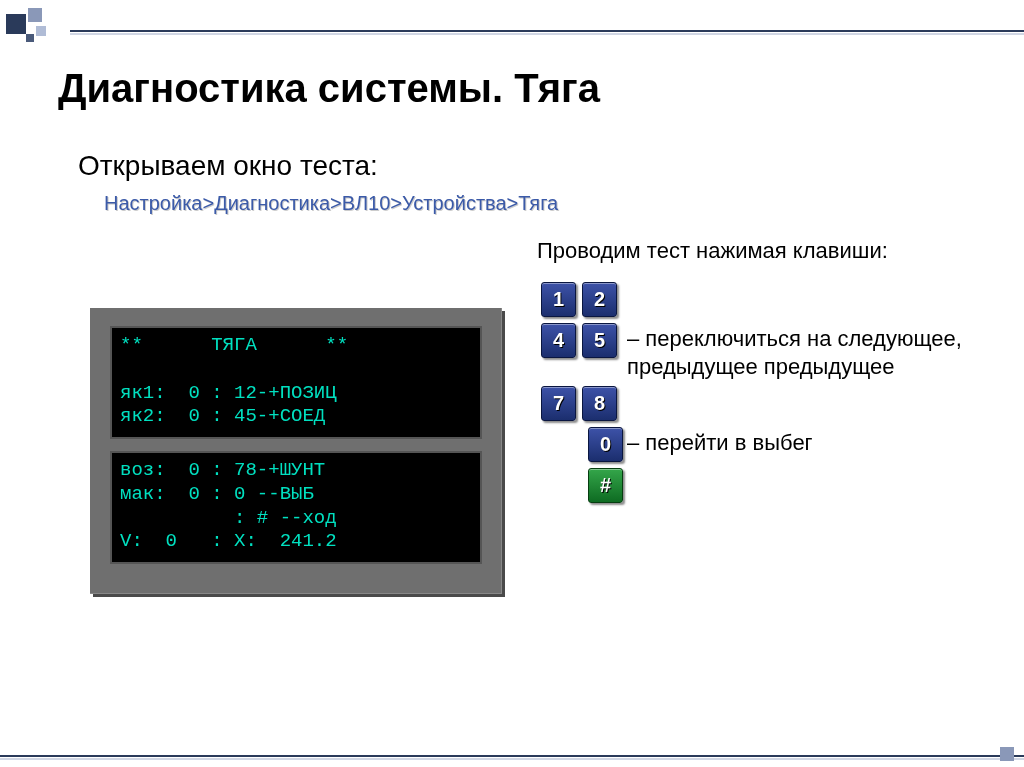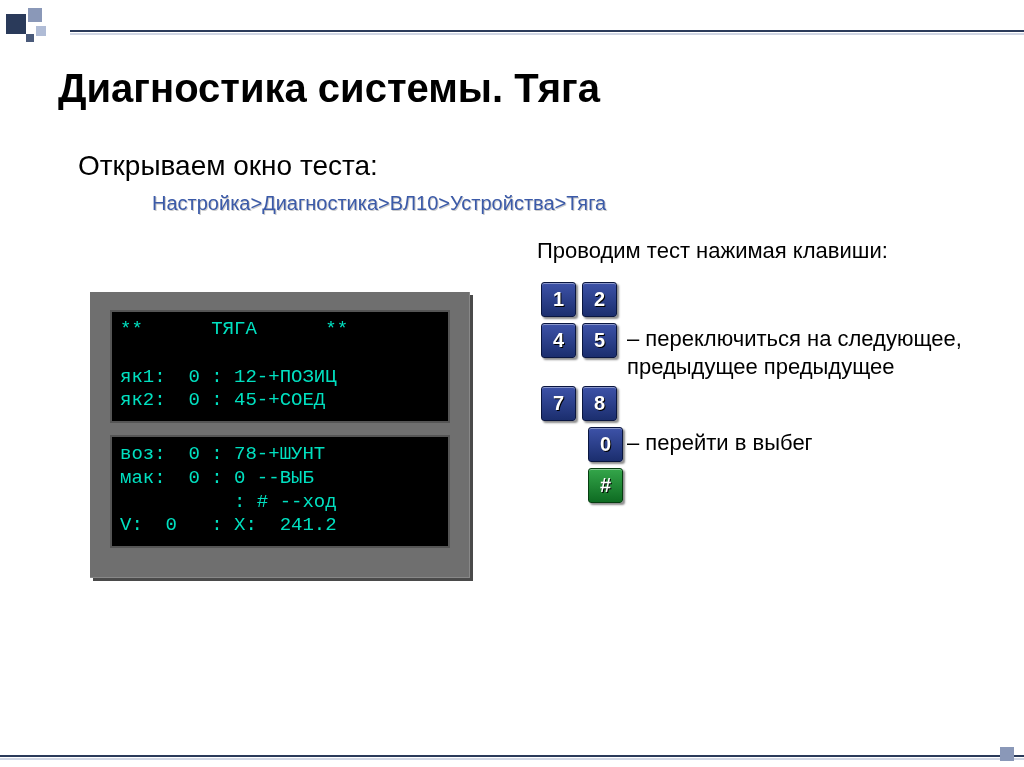--- a/index.html
+++ b/index.html
@@ -53,34 +53,33 @@
     color: #000;
   }
   .breadcrumb {
     position: absolute;
     left: 104px;
     top: 192px;
     font-size: 20px;
     color: #3b5aa8;
     text-shadow: 1px 1px 0 #ccc;
     font-weight: 500;
-    margin-left: 48px;
   }
   .instruction {
     position: absolute;
     left: 537px;
     top: 238px;
     font-size: 22px;
     color: #000;
   }
   .device {
     position: absolute;
     left: 90px;
-    top: 292px;
-    width: 380px;
+    top: 308px;
+    width: 412px;
     background: #6f6f6f;
     padding: 18px 20px 22px;
     box-sizing: border-box;
     box-shadow: 3px 3px 0 #4a4a4a, -1px -1px 0 #888 inset;
   }
   .screen {
     background: #000;
     border: 2px solid #555;
     margin-bottom: 12px;
     padding: 6px 8px 8px;

